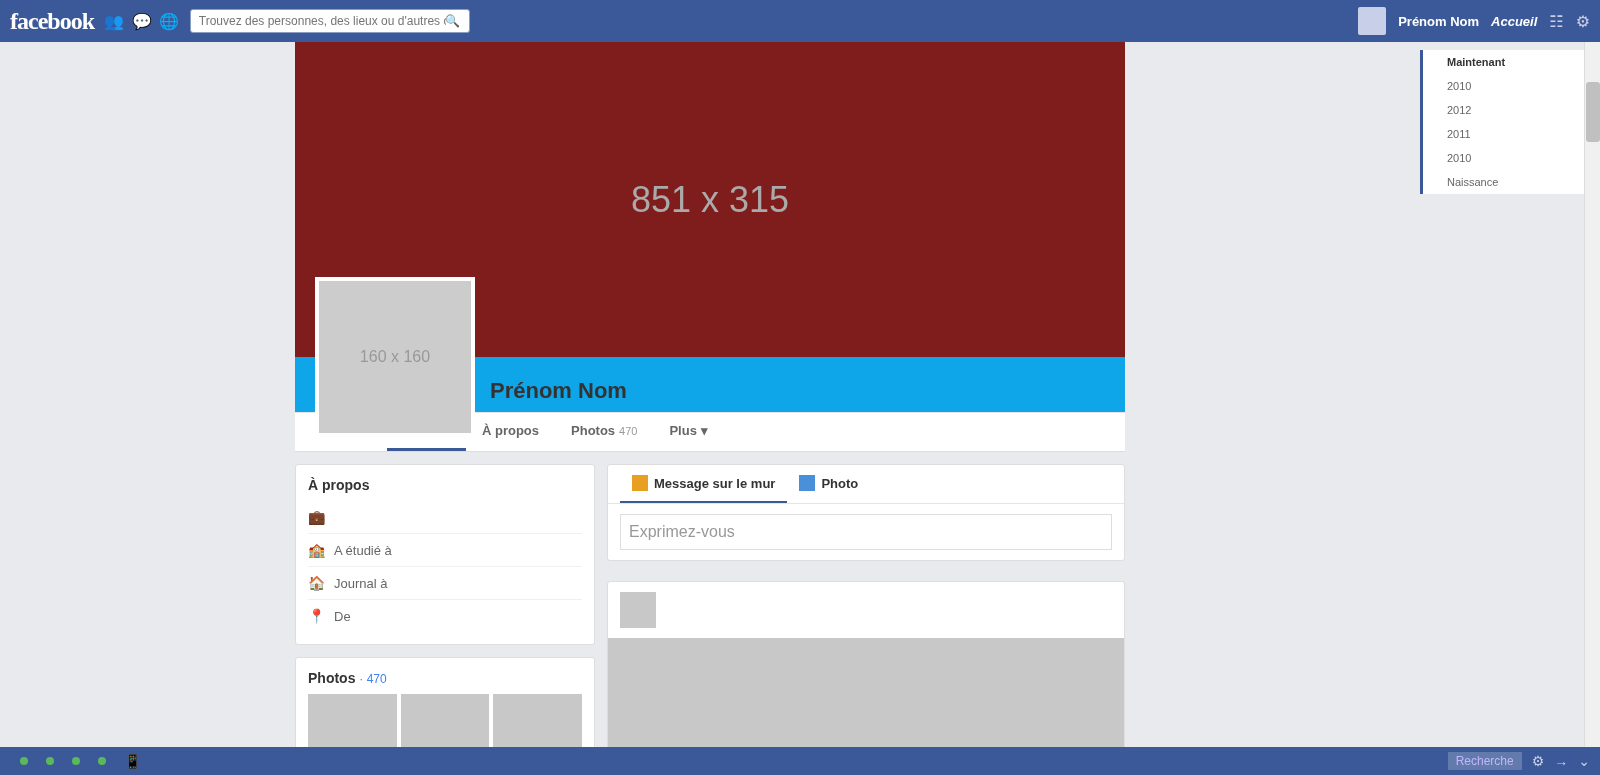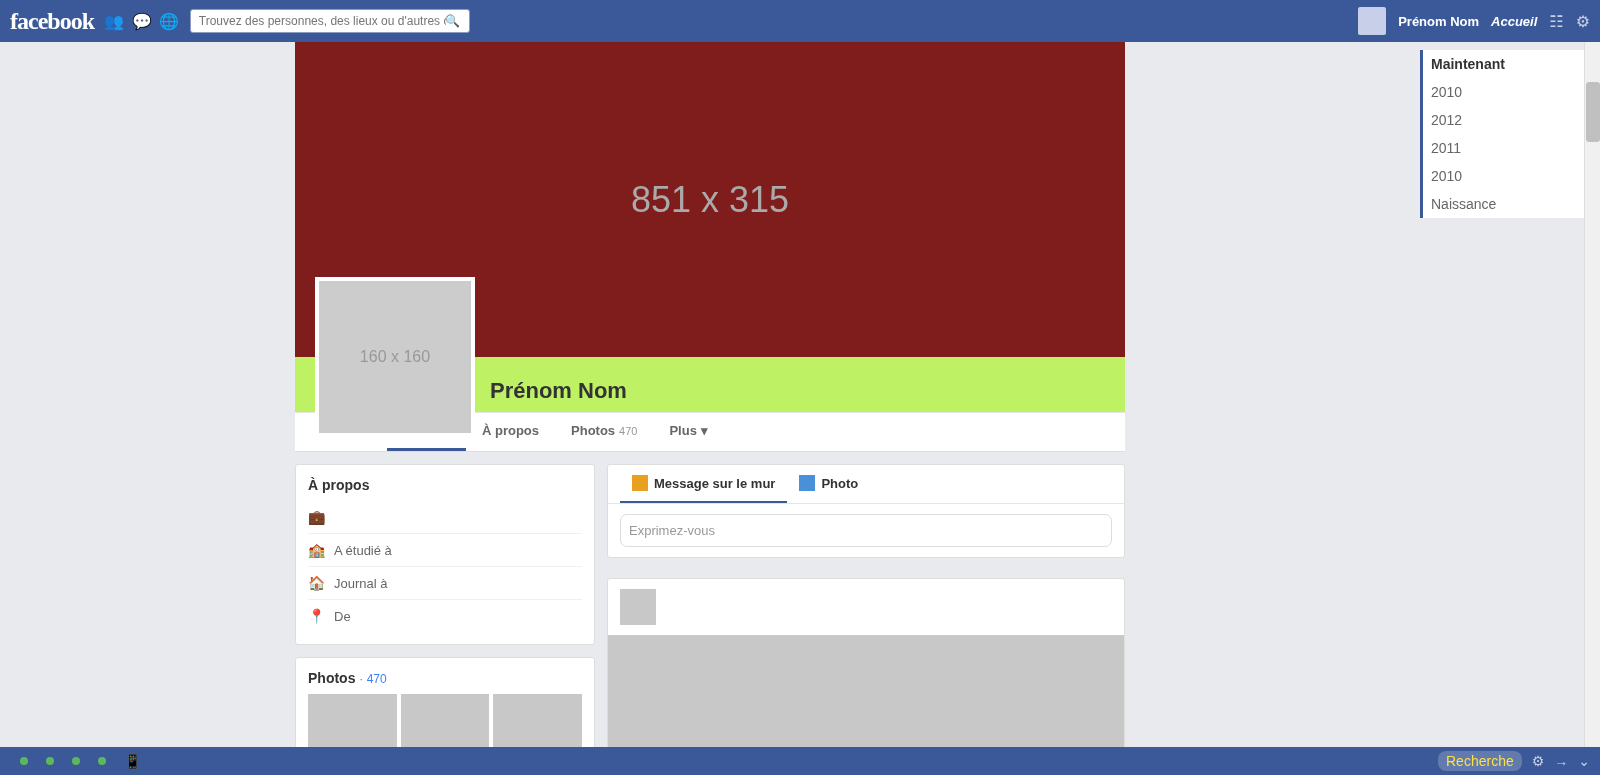--- a/index.html
+++ b/index.html
@@ -83,21 +83,21 @@
       width: 100%;
       height: 315px;
       display: flex;
       align-items: center;
       justify-content: center;
       color: #aaa;
       font-size: 36px;
       font-weight: 300;
     }
     .profile-section {
-      background: #bef264;
+      background: #0ea5e9;
       border-bottom: 1px solid #ddd;
       position: relative;
     }
     .profile-avatar {
       position: absolute;
       left: 20px;
       top: -80px;
       width: 160px;
       height: 160px;
       background: #ccc;
@@ -233,23 +233,23 @@
       width: 16px; height: 16px;
       display: inline-block;
       vertical-align: middle;
     }
     .post-input-area {
       padding: 10px 12px;
     }
     .post-input {
       width: 100%;
       border: 1px solid #ddd;
-      border-radius: 7px;
+      border-radius: 0;
       padding: 8px;
-      font-size: 13px;
+      font-size: 16px;
       color: #999;
       outline: none;
       cursor: text;
     }
 
     
     .feed-post {
       background: #fff;
       border: 1px solid #ddd;
       border-radius: 3px;
@@ -280,22 +280,22 @@
     .right-panel {
       width: 180px;
       flex-shrink: 0;
       padding: 8px 0 0 0;
     }
     .timeline-nav {
       background: #fff;
       border-left: 3px solid #3b5998;
     }
     .timeline-item {
-      padding: 6px 8px;
-      font-size: 14px;
+      padding: 6px 24px;
+      font-size: 11px;
       color: #666;
       cursor: pointer;
     }
     .timeline-item.active {
       color: #333;
       font-weight: bold;
     }
 
     
     .bottom-bar {
@@ -318,25 +318,25 @@
     }
     .green-dot {
       width: 8px; height: 8px;
       background: #5cb85c;
       border-radius: 50%;
     }
     .bottom-search-bar {
       display: flex;
       align-items: center;
       background: rgba(255,255,255,0.2);
-      border-radius: 8px;
+      border-radius: 0;
       padding: 2px 8px;
       gap: 4px;
-      color: #fde047;
-      font-size: 14px;
+      color: #c4b5fd;
+      font-size: 12px;
     }
 
     
     .scrollbar-area {
       width: 16px;
       background: #f0f0f0;
       border-left: 1px solid #ddd;
       position: fixed;
       right: 0;
       top: 42px;

